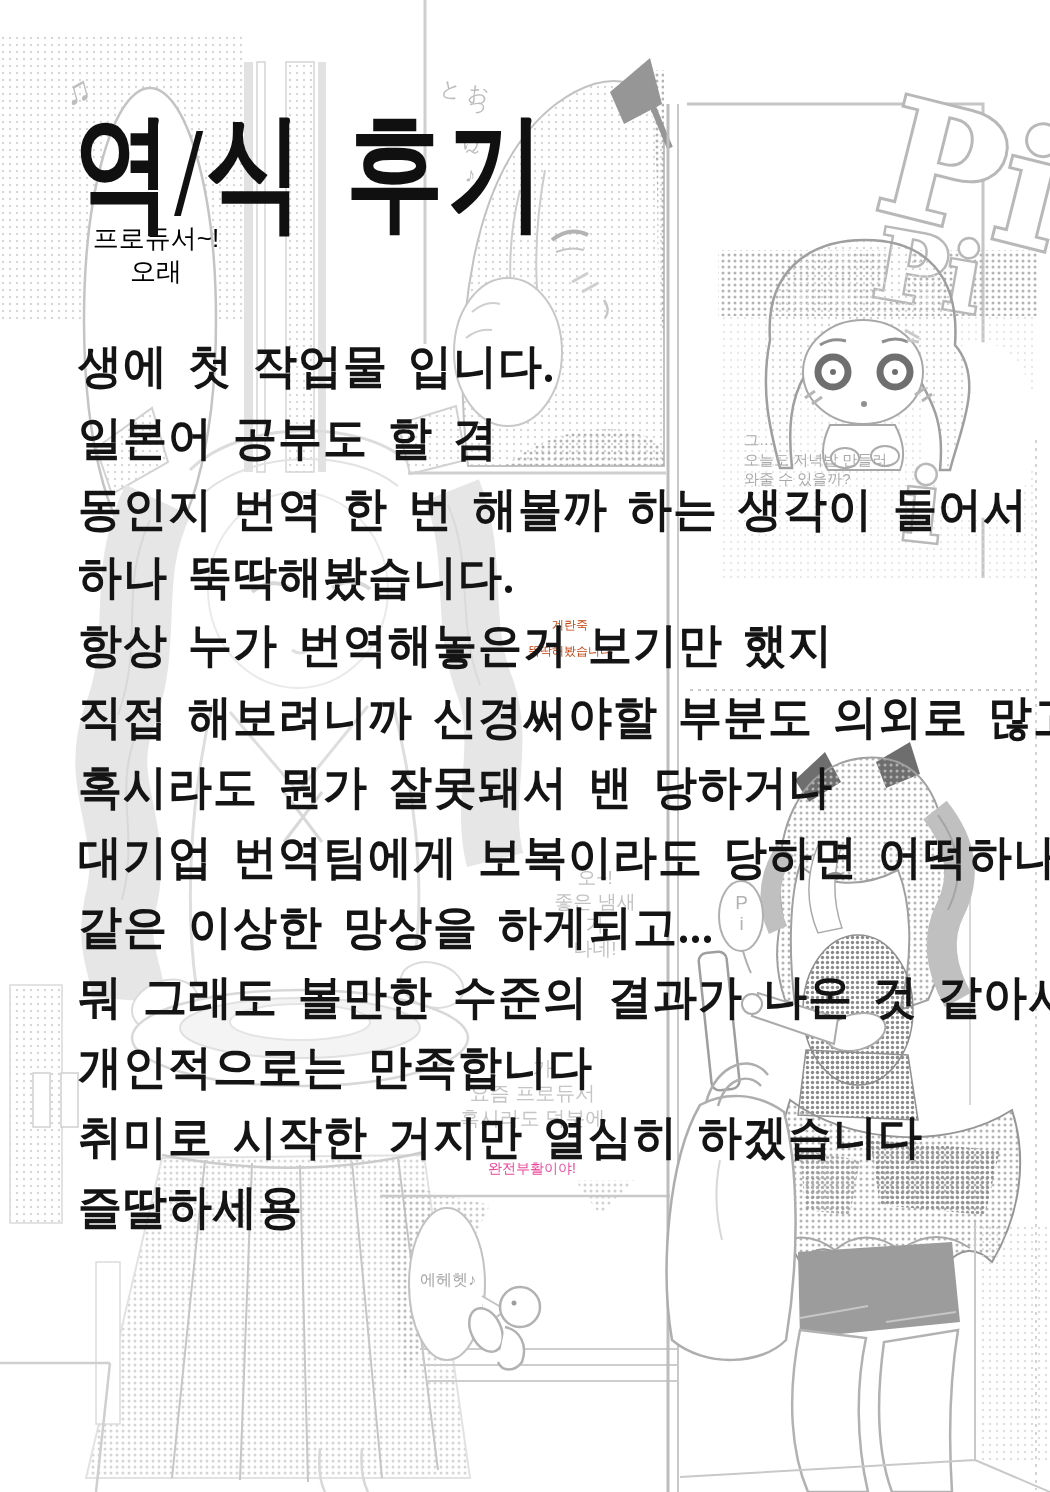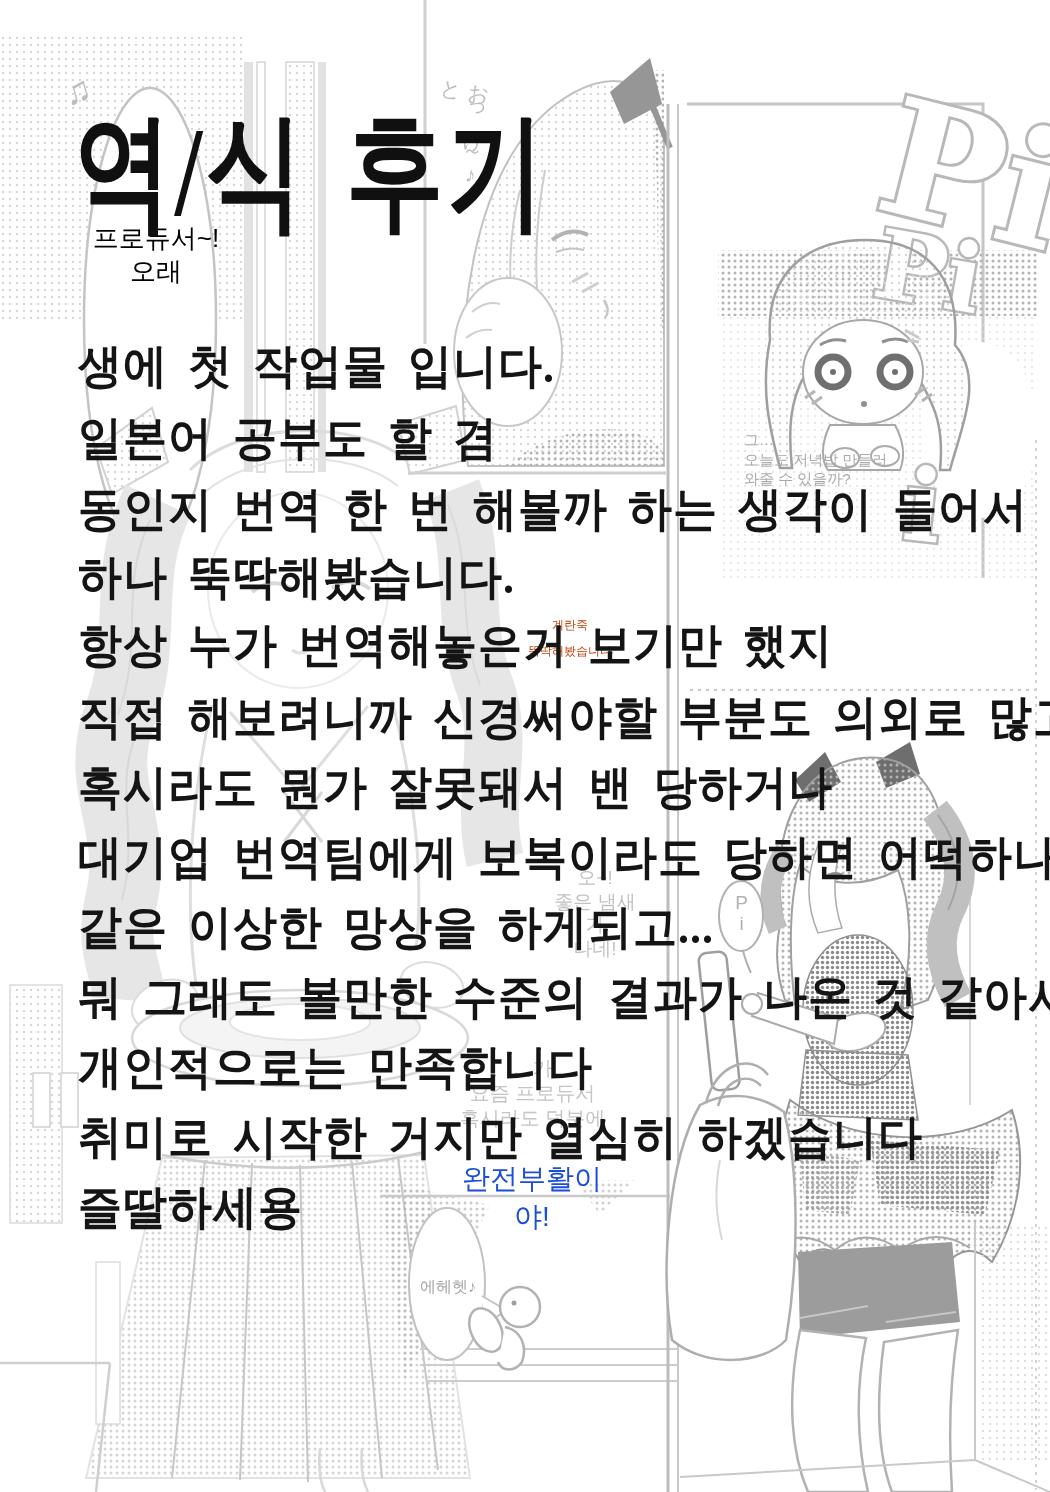--- a/index.html
+++ b/index.html
@@ -204,23 +204,23 @@
     <div>오~!</div>
     <div>좋은 냄새가</div>
     <div>나네!</div>
   </div>
 
   <div class="ghost center" style="left:440px;top:1056px;width:185px;font-size:20px;line-height:25px;color:#c5c5c5;">
     <div>…가</div>
     <div>요즘 프로듀서</div>
     <div>혹시라도 덕분에</div>
   </div>
-  <div class="ghost center" style="left:452px;top:1160px;width:160px;font-size:28px;color:#1d4ed8;">완전부활이야!</div>
-
-  <div class="ghost center" style="left:408px;top:1270px;width:80px;font-size:16px;color:#a6a6a6;margin-top:7px;">에헤헷♪</div>
+  <div class="ghost center" style="left:452px;top:1160px;width:160px;font-size:14px;color:#ec4899;">완전부활이야!</div>
+
+  <div class="ghost center" style="left:408px;top:1270px;width:80px;font-size:16px;color:#a6a6a6;">에헤헷♪</div>
 
   <div class="ghost vert" style="left:730px;top:892px;height:52px;font-size:19px;color:#b2b2b2;">Pi</div>
 
   <div class="ink-title" style="left:74px;top:108px;">역/식 후기</div>
 
   <div class="ink" style="left:78px;top:342px;">생에 첫 작업물 입니다.</div>
   <div class="ink" style="left:78px;top:414px;">일본어 공부도 할 겸</div>
   <div class="ink" style="left:78px;top:485px;">동인지 번역 한 번 해볼까 하는 생각이 들어서</div>
   <div class="ink" style="left:78px;top:553px;">하나 뚝딱해봤습니다.</div>
   <div class="ink" style="left:78px;top:621px;">항상 누가 번역해놓은거 보기만 했지</div>

